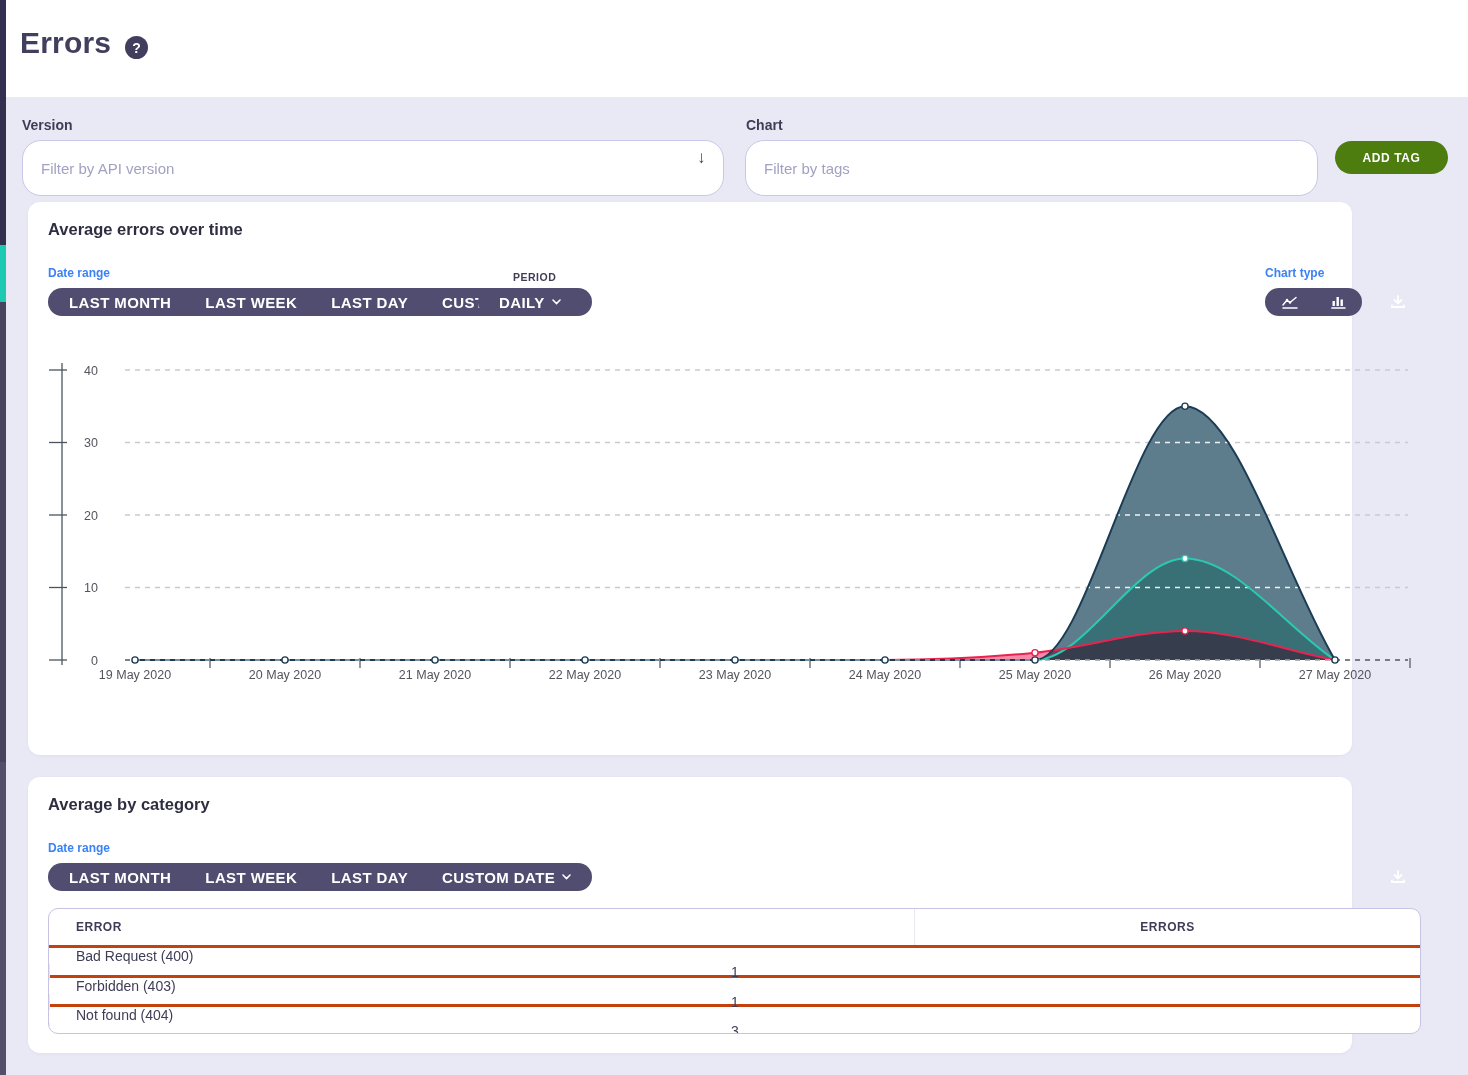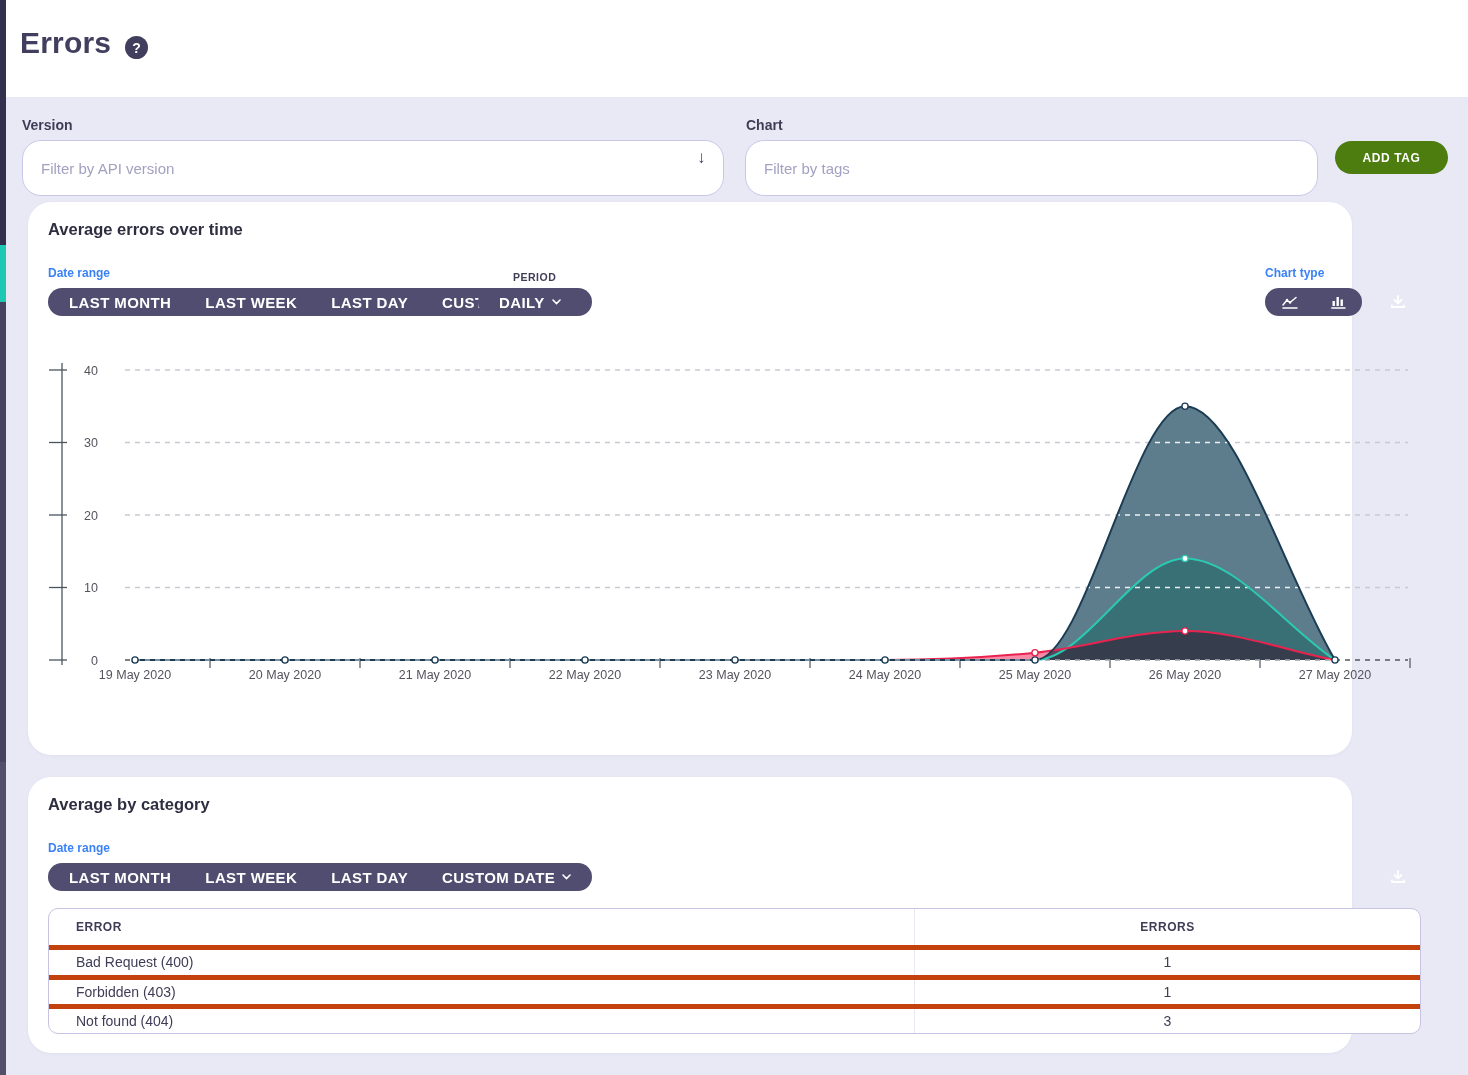--- a/index.html
+++ b/index.html
@@ -21,41 +21,41 @@
 
   
   .filter-bar { position:absolute; left:6px; top:97px; width:1462px; height:105px; background:#e9e9f6;border-radius:12px; }
   .field-label { position:absolute; font-size:14px; font-weight:700; color:#3f3d56; }
   .pill-input { position:absolute; height:56px; border:1.5px solid #c9c7e8; border-radius:19px; background:#fff; font-size:15px; color:#b91c1c; padding:0 40px 0 18px; outline:none; font-family:"Liberation Sans", sans-serif; }
   .pill-input::placeholder { color:#a3a1c2; }
   .input-arrow { position:absolute; font-size:17px; color:#413e5e; cursor:pointer; }
   .add-tag-btn { position:absolute; left:1329px; top:141px; width:113px; height:33px; border:none; border-radius:17px; background:#4d7c0f; color:#ffffff; font-size:12px; font-weight:700; letter-spacing:0.6px; cursor:pointer; font-family:"Liberation Sans", sans-serif; }
 
   
-  .card { position:absolute; left:28px; width:1324px; background:#ffffff; border-radius:23px; box-shadow:0 1px 3px rgba(60,60,110,0.06); }
+  .card { position:absolute; left:28px; width:1324px; background:#ffffff; border-radius:12px; box-shadow:0 1px 3px rgba(60,60,110,0.06); }
   .card1 { top:202px; height:553px; }
   .card2 { top:777px; height:276px; }
   .card-title { position:absolute; left:20px; top:18px; font-size:16.5px; font-weight:700; color:#2f2e41; }
   .sub-label { position:absolute; font-size:12px; font-weight:700; color:#3b82f6; }
   .tiny-label { position:absolute; font-size:10.5px; font-weight:700; color:#3f3d56; letter-spacing:0.5px; }
 
   .btn-group { position:absolute; height:28px; background:#504d70; border-radius:14px; display:inline-flex; align-items:center; padding:0 4px; }
   .group-btn { background:transparent; border:none; color:#ffffff; font-size:15px; font-weight:700; letter-spacing:0.4px; padding:0 17px; height:28px; cursor:pointer; display:flex; align-items:center; gap:7px; font-family:"Liberation Sans", sans-serif; }
   .chev { width:9px; height:6px; display:inline-block; }
 
   .icon-pill { position:absolute; height:28px; background:#504d70; border-radius:14px; display:inline-flex; align-items:center; justify-content:space-around; cursor:pointer; }
   .icon-btn { background:transparent; border:none; cursor:pointer; display:flex; align-items:center; justify-content:center; height:28px; padding:0 14px; }
 
   .chart-wrap { position:absolute; left:12px; top:153px; width:1380px; height:340px; }
 
   
   .err-table { position:absolute; left:20px; top:131px; width:1373px; height:126px; border:1.5px solid #c6c4e2; border-radius:10px; overflow:hidden; background:#fff; }
   .t-row { display:flex; width:100%; }
   .t-head { height:36px; }
-  .t-body-row { height:29.5px; border-top:5px solid #c2410c; }
+  .t-body-row { height:29.5px; border-top:3px solid #c2410c;flex-direction:column; }
   .t-col1 { width:865px; display:flex; align-items:center; padding-left:27px; }
   .t-col2 { flex:1; display:flex; align-items:center; justify-content:center; border-left:1px solid #e8e7f4; }
   .t-head-text { font-size:12px; font-weight:700; color:#3f3d56; letter-spacing:0.5px; }
   .t-cell-text { font-size:14px; color:#3f3d56; }
 </style>
 </head>
 <body>
 
 <div class="page">
 

